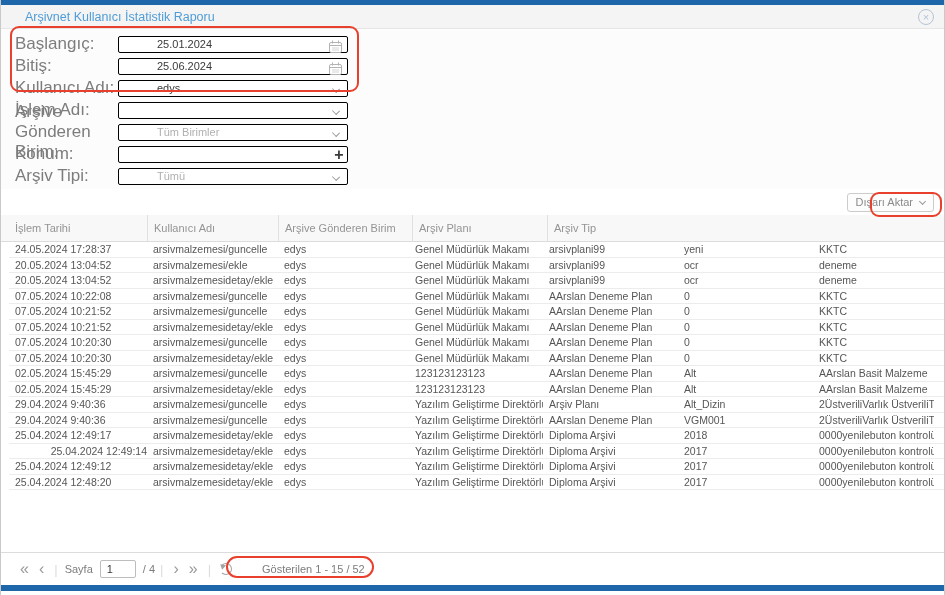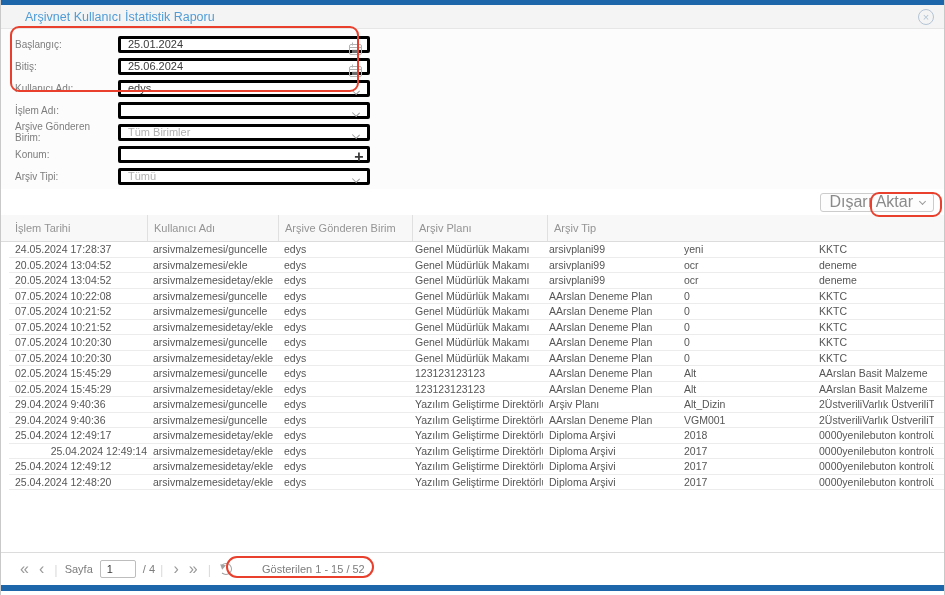--- a/index.html
+++ b/index.html
@@ -8,41 +8,41 @@
             border-left:1px solid #c9c9c9; border-right:1px solid #c9c9c9; overflow:hidden; background:#fff;}
   .topbar { height:5px; background:#1d66a9; flex:0 0 auto;}
   .titlebar { height:24px; background:#f4f4f4; border-bottom:1px solid #e6e6e6; display:flex; align-items:center;
               padding:0 10px 0 24px; flex:0 0 auto;}
   .title { color:#4f9cd6; font-size:12.5px; }
   .close-btn { margin-left:auto; width:16px; height:16px; border:1px solid #b4c4d6; border-radius:50%;
                color:#b4c4d6; font-size:11px; line-height:14px; text-align:center; cursor:pointer; }
   
   .form-area { background:#fcfcfc; padding:4px 0 0 14px; flex:0 0 auto; height:160px; }
   .frow { display:flex; align-items:center; height:22px; }
-  .flabel { width:103px; color:#7d7d7d; font-size:10px; }
-  .fctl { position:relative; width:252px; height:17px; border:3px solid #000000; border-radius:2px;
-          background:#fff; display:flex; align-items:center; }
+  .flabel { width:103px; color:#7d7d7d; font-size:17px; }
+  .fctl { position:relative; width:230px; height:17px; border:1px solid #000000; border-radius:2px;
+          background:#fff; display:flex; align-items:center;padding-left:31px; }
   .fin { border:none; outline:none; width:100%; height:100%; font-size:11px; color:#3a3a3a;
          padding:0 20px 0 7px; font-family:"Liberation Sans", sans-serif; background:transparent;}
   .selval { font-size:11px; color:#3a3a3a; padding-left:7px; flex:1; }
   .muted .selval, .muted .fin { color:#b0b0b0; }
   .chev { position:absolute; right:8px; top:5px; width:6px; height:6px;
           border-right:1.4px solid #9a9a9a; border-bottom:1.4px solid #9a9a9a; transform:rotate(45deg) scale(1,0.9); }
   .cal { position:absolute; right:5px; top:2px; }
   .plus { position:absolute; right:-1px; top:0px; width:18px; height:17px; color:#3a3a3a; font-size:16px;
           font-weight:bold; line-height:16px; text-align:center; cursor:pointer; }
   
   .toolbar-gray { height:28px; background:#ededed; border-top:1px solid #e2e2e2; border-bottom:1px solid #e2e2e2;
                   display:flex; align-items:center; justify-content:flex-end; padding-right:8px; flex:0 0 auto;}
   .btn-primary { width:62px; height:18px; background:#4193d4; border:1px solid #2f7dbd; border-radius:3px;
                  color:#fff; font-size:11px; text-align:center; line-height:16px; cursor:pointer;}
   .toolbar-white { height:26px; background:#fff; display:flex; align-items:center; justify-content:flex-end;
                    padding-right:10px; flex:0 0 auto;}
   .btn-export { height:19px; background:#fdfdfd; border:1px solid #ccc; border-radius:3px; color:#8a8a8a;
-                font-size:16px; display:flex; align-items:center; padding:0 8px; cursor:pointer;}
+                font-size:11px; display:flex; align-items:center; padding:0 8px; cursor:pointer;}
   .btn-export .chev2 { width:5px; height:5px; border-right:1.2px solid #9a9a9a; border-bottom:1.2px solid #9a9a9a;
                        transform:rotate(45deg); margin-left:7px; margin-top:-2px;}
   
   .thead { display:flex; height:27px; background:#f8f8f8; border-bottom:1px solid #dcdcdc; padding-left:8px;
            align-items:center; flex:0 0 auto;}
   .th { font-size:11px; color:#949494; padding-left:6px; height:100%; line-height:26px;
         border-left:1px solid #e0e0e0; overflow:hidden; white-space:nowrap;}
   .th:first-child { border-left:none; }
   .tbody { padding-left:8px; flex:0 0 auto; }
   .tr { display:flex; height:15.5px; border-bottom:1px solid #ececec; align-items:center; }

